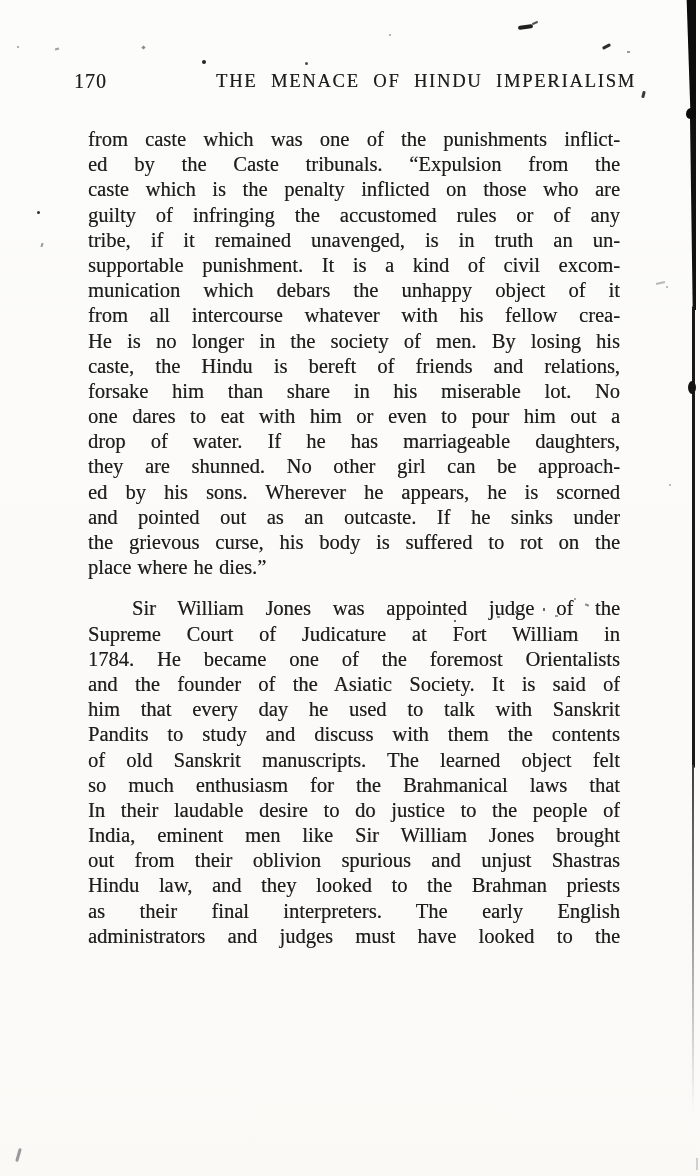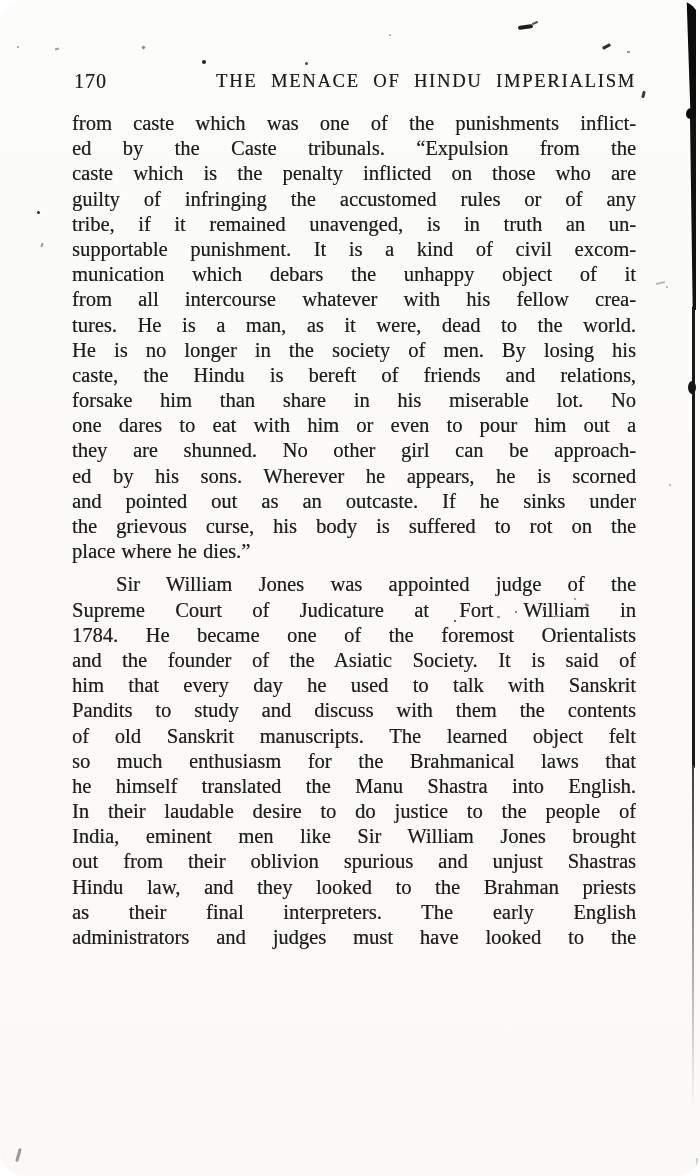--- a/index.html
+++ b/index.html
@@ -3,21 +3,20 @@
 <meta charset="utf-8">
 <style>
   html,body{margin:0;padding:0;background:#ffffff;}
   .page{
     position:relative;
     width:700px;height:1176px;
     background:linear-gradient(180deg,#fcfcfa 0%,#fbfaf8 60%,#faf9f6 100%);
     overflow:hidden;
     font-family:"Liberation Serif", serif;
     color:#1d1d1b;
-    border-radius:23px;
   }
   
   .running-head{
     position:absolute;top:69px;left:72px;width:564px;height:24px;
     text-shadow:0.3px 0.3px 0.5px rgba(25,25,25,0.6);
   }
   .page-number{
     position:absolute;left:2px;top:1px;
     font-size:20px;letter-spacing:1px;
   }
@@ -26,21 +25,21 @@
     text-align:right;
     font-size:18.5px;letter-spacing:1.8px;word-spacing:7px;
   }
   
   .text-block{
     position:absolute;top:111px;left:72px;width:564px;
     font-size:20.5px;line-height:25.2px;
     word-spacing:1px;
     text-shadow:0.3px 0.3px 0.5px rgba(25,25,25,0.55);
   }
-  .paragraph{margin:0;}
+  .paragraph{margin:16px;}
   .paragraph + .paragraph{margin-top:8px;}
   .line{
     height:25.2px;overflow:hidden;
     text-align:justify;
     text-align-last:justify;
     -moz-text-align-last:justify;
   }
   .line.ragged{text-align-last:left;-moz-text-align-last:left;}
   .line.indent{text-indent:44px;}
   
@@ -59,41 +58,40 @@
   <main class="text-block">
     <div class="paragraph">
         <div class="line">from caste which was one of the punishments inflict-</div>
         <div class="line">ed by the Caste tribunals. “Expulsion from the</div>
         <div class="line">caste which is the penalty inflicted on those who are</div>
         <div class="line">guilty of infringing the accustomed rules or of any</div>
         <div class="line">tribe, if it remained unavenged, is in truth an un-</div>
         <div class="line">supportable punishment. It is a kind of civil excom-</div>
         <div class="line">munication which debars the unhappy object of it</div>
         <div class="line">from all intercourse whatever with his fellow crea-</div>
-        <div class="line">tures. He is a man, as it were, dead to the world.</div>
         <div class="line">He is no longer in the society of men. By losing his</div>
         <div class="line">caste, the Hindu is bereft of friends and relations,</div>
         <div class="line">forsake him than share in his miserable lot. No</div>
         <div class="line">one dares to eat with him or even to pour him out a</div>
+        <div class="line">drop of water. If he has marriageable daughters,</div>
         <div class="line">they are shunned. No other girl can be approach-</div>
         <div class="line">ed by his sons. Wherever he appears, he is scorned</div>
         <div class="line">and pointed out as an outcaste. If he sinks under</div>
         <div class="line">the grievous curse, his body is suffered to rot on the</div>
         <div class="line ragged">place where he dies.”</div>
       </div>
     <div class="paragraph">
         <div class="line indent">Sir William Jones was appointed judge of the</div>
         <div class="line">Supreme Court of Judicature at Fort William in</div>
         <div class="line">1784. He became one of the foremost Orientalists</div>
         <div class="line">and the founder of the Asiatic Society. It is said of</div>
         <div class="line">him that every day he used to talk with Sanskrit</div>
         <div class="line">Pandits to study and discuss with them the contents</div>
         <div class="line">of old Sanskrit manuscripts. The learned object felt</div>
         <div class="line">so much enthusiasm for the Brahmanical laws that</div>
-        <div class="line">he himself translated the Manu Shastra into English.</div>
         <div class="line">In their laudable desire to do justice to the people of</div>
         <div class="line">India, eminent men like Sir William Jones brought</div>
         <div class="line">out from their oblivion spurious and unjust Shastras</div>
         <div class="line">Hindu law, and they looked to the Brahman priests</div>
         <div class="line">as their final interpreters. The early English</div>
         <div class="line">administrators and judges must have looked to the</div>
       </div>
   </main>
 
   <div class="art" style="left:685px;top:0;width:11px;height:122px;background:#0b0b0b;clip-path:polygon(15% 0,100% 0,100% 100%,52% 100%);"></div>

